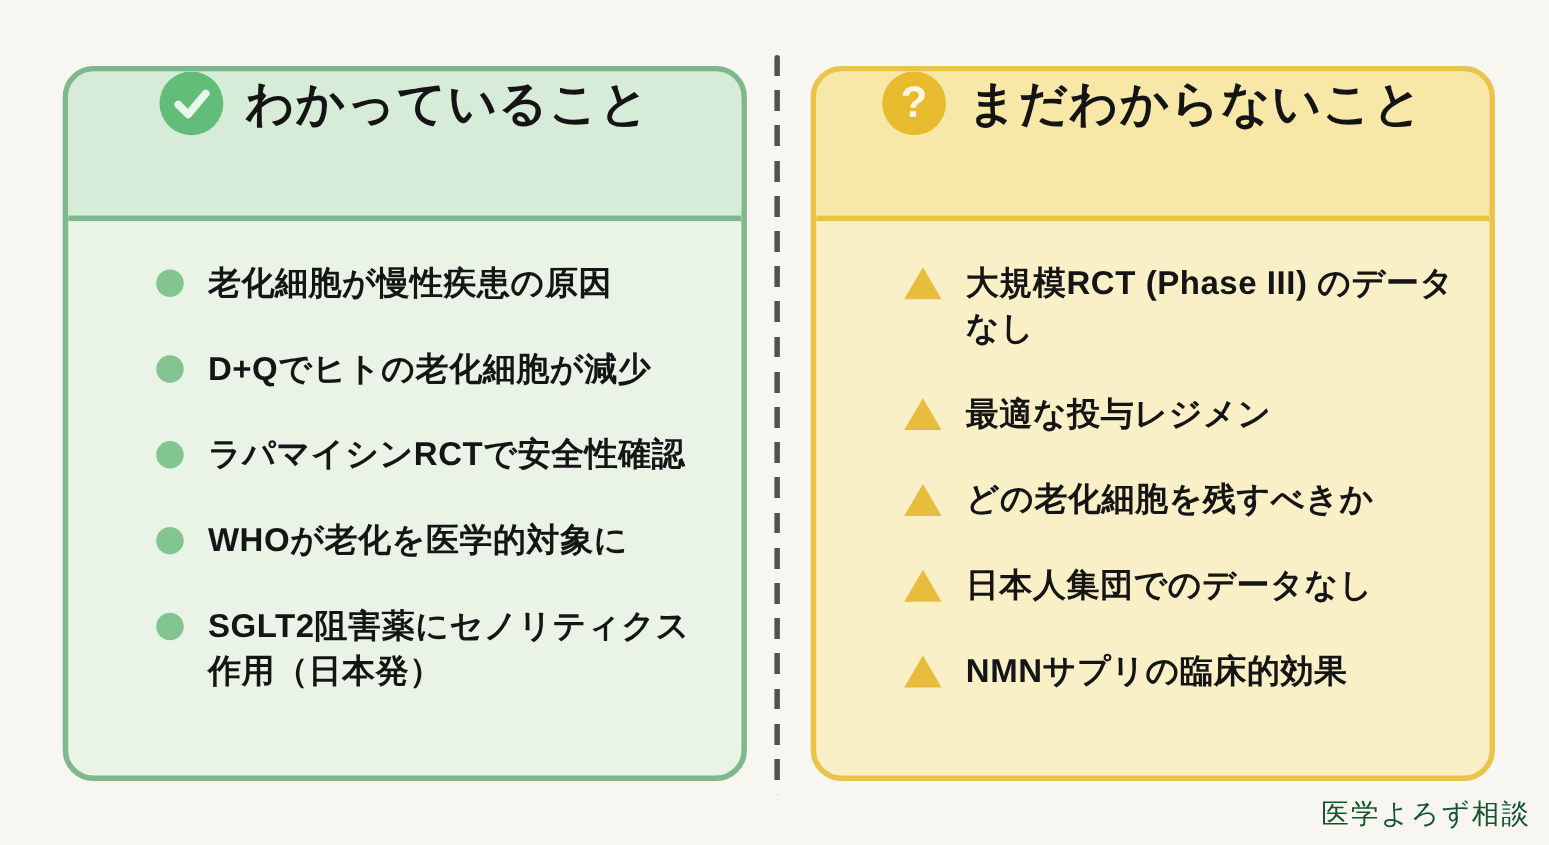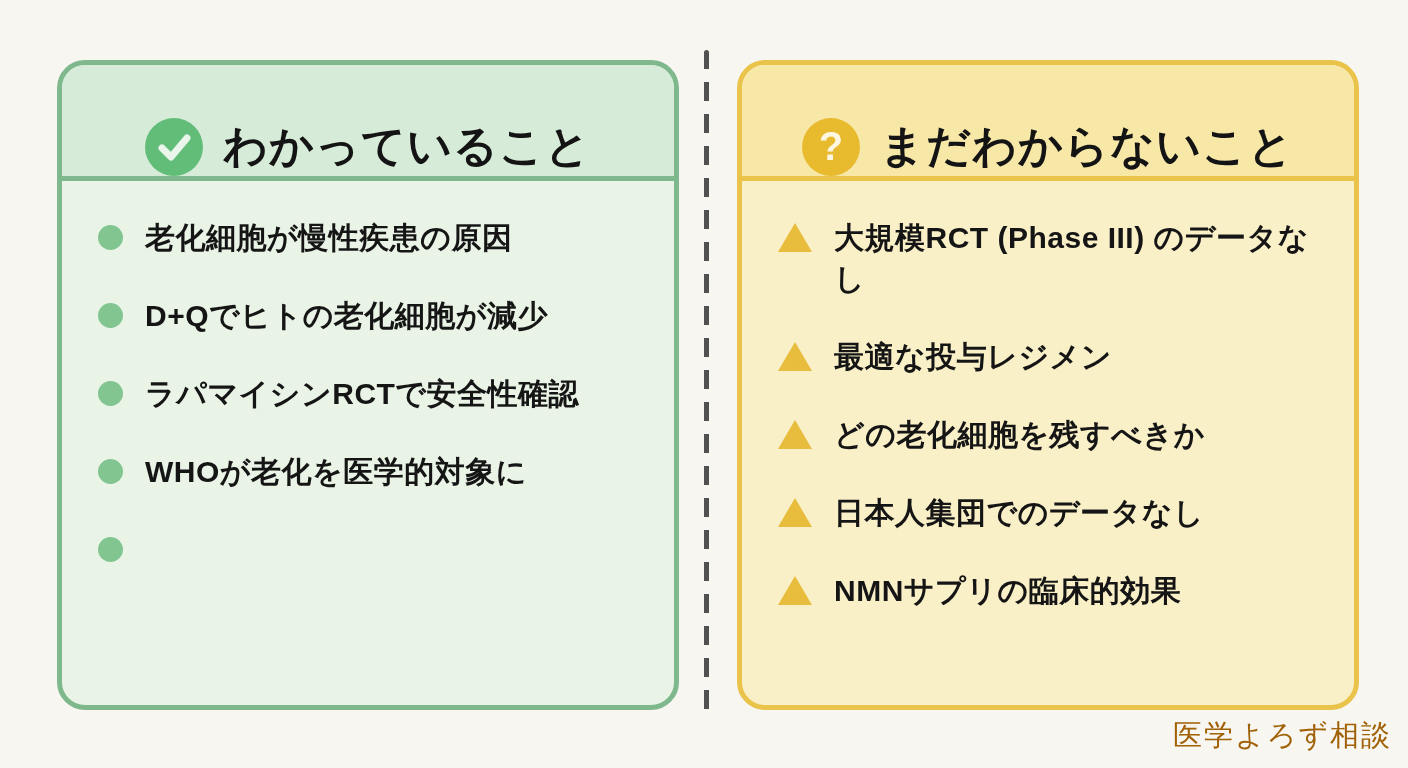--- a/index.html
+++ b/index.html
@@ -25,23 +25,23 @@
     border: 5px solid #7eb88c;
     background: #e9f4e6;
   }
   .panel.unknown {
     left: 737px;
     border: 5px solid #e9c34a;
     background: #faf0c8;
   }
 
   .panel-header {
-    height: 116px;
+    height: 136px;
     display: flex;
-    align-items: flex-end;
+    align-items: flex-start;
     justify-content: center;
     gap: 20px;
   }
   .known .panel-header { background: #d7ecd8; border-bottom: 5px solid #7eb88c; }
   .unknown .panel-header { background: #f8e8a8; border-bottom: 5px solid #e9c34a; }
 
   .panel-title {
     font-size: 44px;
     font-weight: 800;
     letter-spacing: 1px;
@@ -63,20 +63,21 @@
     color: #fdf6e0;
     font-size: 40px;
     font-weight: 800;
     line-height: 1;
     transform: translateY(-1px);
   }
 
   .item-list {
     padding: 36px 26px 0 36px;
     list-style: none;
+    margin-left: 44px;
   }
   .item {
     display: flex;
     align-items: flex-start;
     gap: 22px;
     margin-bottom: 37px;
     font-size: 30px;
     font-weight: 700;
     line-height: 41px;
     white-space: pre-line;
@@ -112,22 +113,22 @@
       transparent 19px, transparent 32px
     );
     border-radius: 3px;
   }
 
   .watermark {
     position: absolute;
     right: 16px;
     bottom: 12px;
     font-family: "Liberation Serif", "DejaVu Serif", serif;
-    font-size: 29px;
-    color: #a16207;
+    font-size: 25px;
+    color: #14532d;
     letter-spacing: 2px;
   }
 </style>
 </head>
 <body>
 
 <section class="panel known">
   <header class="panel-header">
     <span class="badge check">
       <svg width="58" height="58" viewBox="0 0 58 58" aria-hidden="true">
@@ -148,20 +149,22 @@
     <li class="item">
       <span class="dot"></span>
       <span>ラパマイシンRCTで安全性確認</span>
     </li>
     <li class="item">
       <span class="dot"></span>
       <span>WHOが老化を医学的対象に</span>
     </li>
     <li class="item">
       <span class="dot"></span>
+      <span>SGLT2阻害薬にセノリティクス
+作用（日本発）</span>
     </li>
   </ul>
 </section>
 
 <div class="divider"></div>
 
 <section class="panel unknown">
   <header class="panel-header">
     <span class="badge question">
       <span class="q-glyph">?</span>

